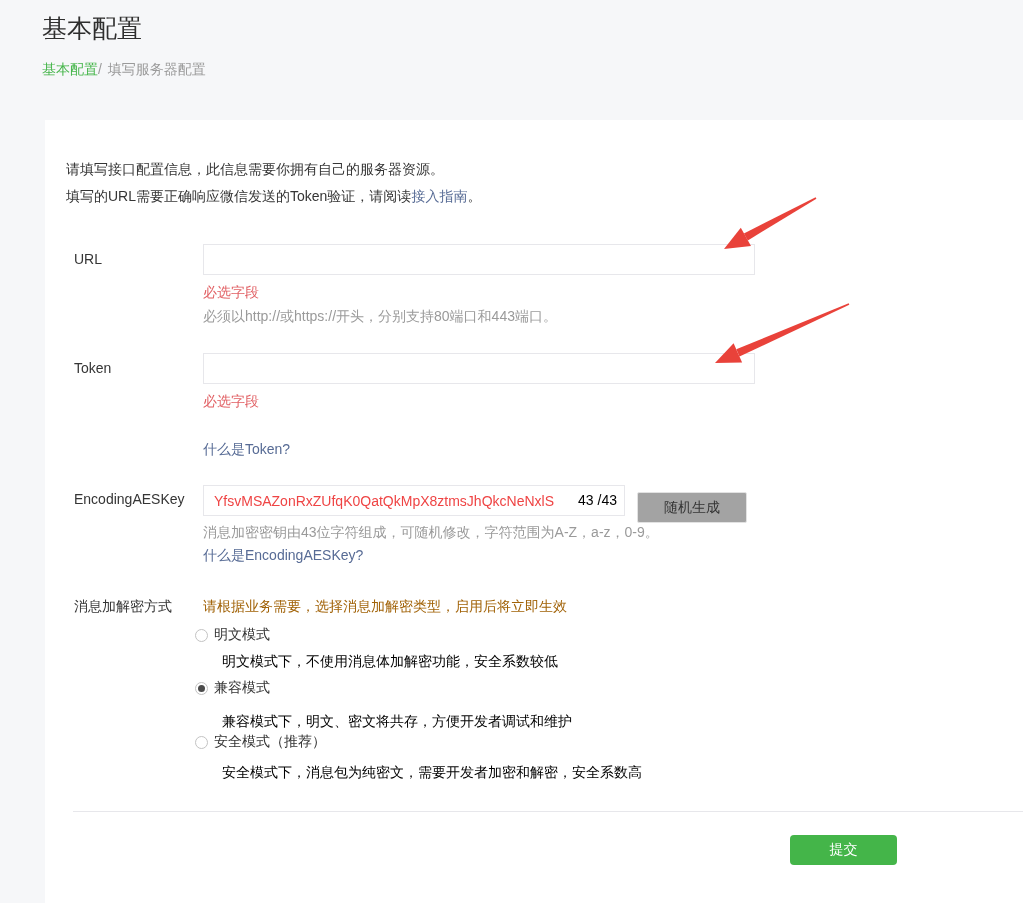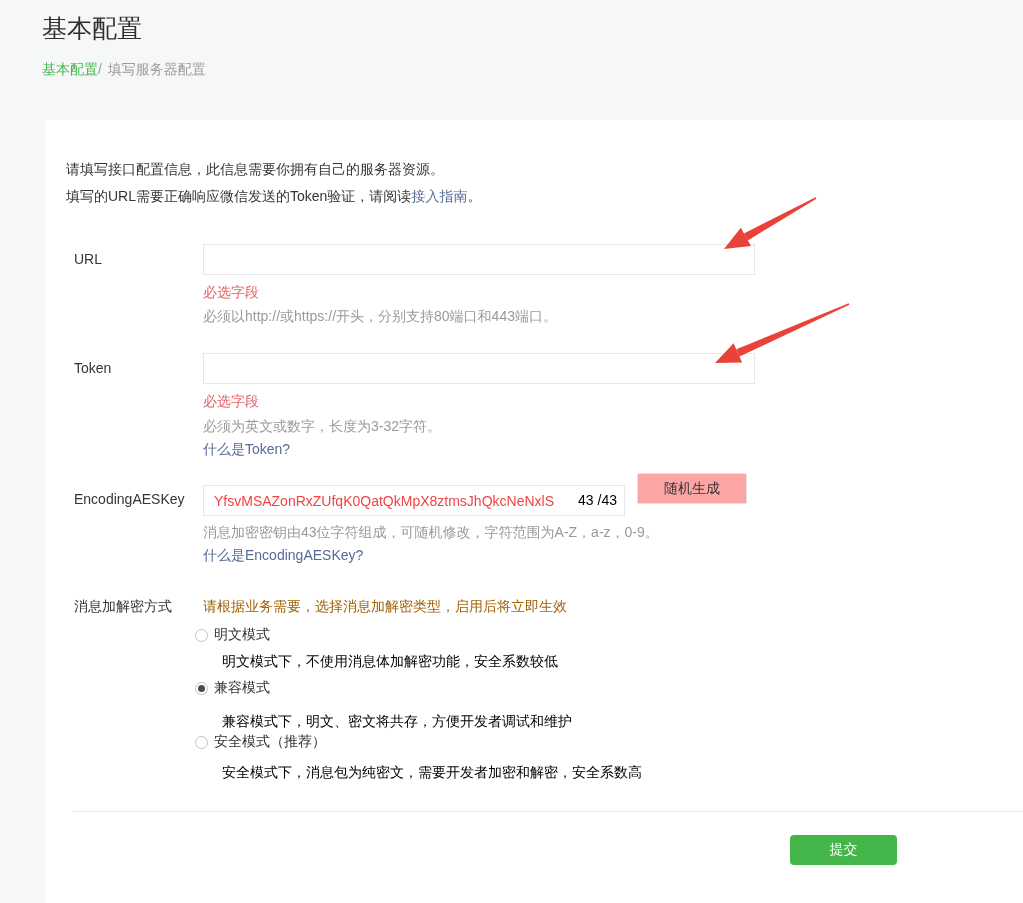--- a/index.html
+++ b/index.html
@@ -43,22 +43,22 @@
   .char-counter {
     position:absolute; right:8px; top:7px; font-size:14px; color:#000000;
     pointer-events:none;
   }
 
   .error-text { font-size:14px; color:#e15f63; left:158px; }
   .hint-text  { font-size:14px; color:#9a9a9a; left:158px; }
   .help-link  { font-size:14px; left:158px; }
 
   .gen-btn {
-    left:592px; top:353px; width:110px; height:31px;
-    background:#fca5a5; border:1px solid #e2e2e2; border-radius:2px;
+    left:592px; top:372px; width:110px; height:31px;
+    background:#a3a3a3; border:1px solid #e2e2e2; border-radius:2px;
     font-family:inherit; font-size:14px; color:#353535; cursor:pointer;
   }
 
   .mode-intro { left:158px; font-size:14px; color:#a16207; }
   .radio-row { left:150px; display:flex; align-items:center; cursor:pointer;justify-content:space-between; }
   .radio-row input[type=radio] {
     appearance:none; -webkit-appearance:none;
     width:13px; height:13px; border:1px solid #c3c3c3; border-radius:50%;
     background:#fff; margin:0 6px 0 0; position:relative; cursor:pointer;
   }
@@ -104,21 +104,20 @@
     <input class="text-input" type="text" value="" style="">
   </div>
   <div class="abs error-text" style="top:164px">必选字段</div>
   <div class="abs hint-text" style="top:188px">必须以http://或https://开头，分别支持80端口和443端口。</div>
 
   <div class="abs field-label" style="top:240px">Token</div>
   <div class="abs input-wrap-token">
     <input class="text-input" type="text" value="" style="">
   </div>
   <div class="abs error-text" style="top:273px">必选字段</div>
-  <div class="abs hint-text" style="top:298px">必须为英文或数字，长度为3-32字符。</div>
   <div class="abs help-link" style="top:321px">
     <a class="text-link">什么是Token?</a>
   </div>
 
   <div class="abs field-label" style="top:371px">EncodingAESKey</div>
   <div class="abs input-wrap-aes">
     <input class="text-input" type="text" value="YfsvMSAZonRxZUfqK0QatQkMpX8ztmsJhQkcNeNxlS" style="">
     <span class="char-counter">43 /43</span>
   </div>
   <button class="abs gen-btn">随机生成</button>

